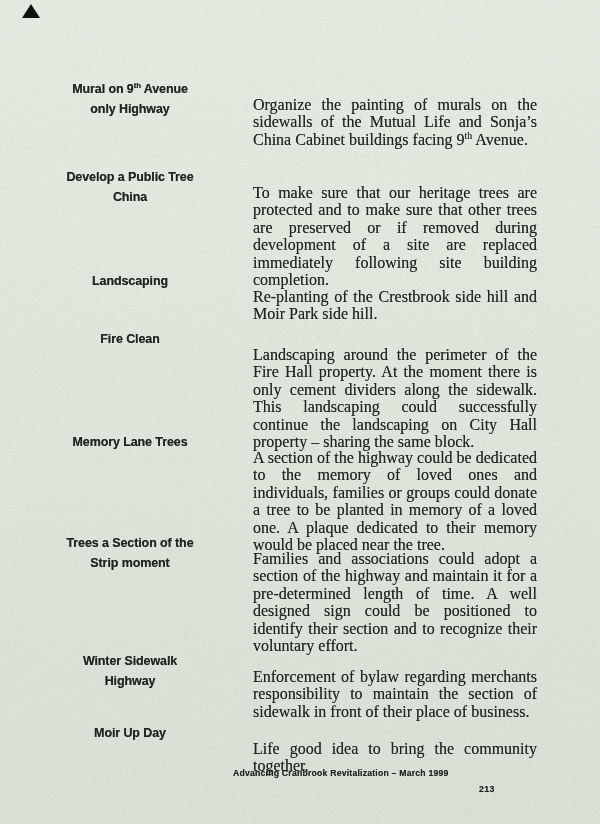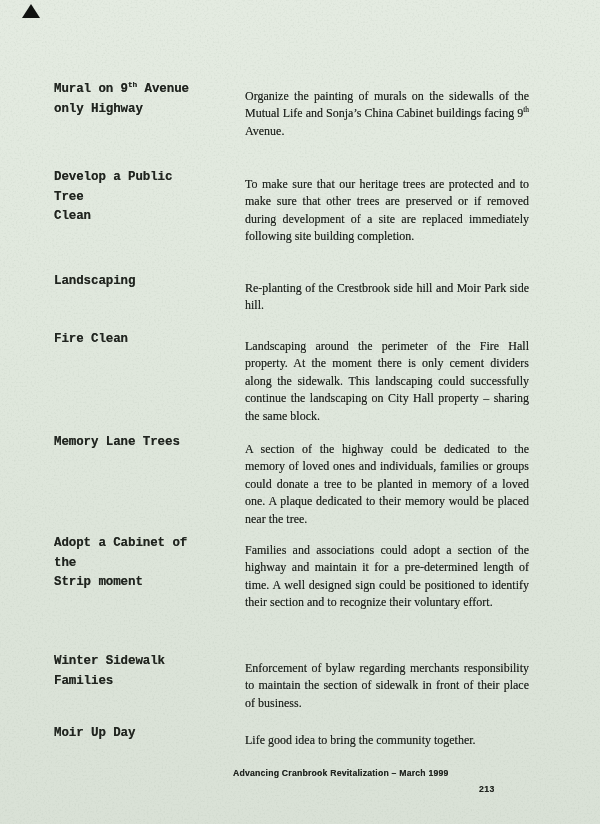--- a/index.html
+++ b/index.html
@@ -30,33 +30,33 @@
     position:absolute;left:22px;top:4px;width:18px;height:14px;
     background:#101210;
     clip-path:polygon(50% 0%,0% 100%,100% 100%);
   }
   .row{position:absolute;left:0;width:600px;}
   .r0{top:80px}.r1{top:168px}.r2{top:272px}.r3{top:330px}
   .r4{top:433px}.r5{top:534px}.r6{top:652px}.r7{top:724px}
   .hcell{
     position:absolute;left:54px;top:0;width:152px;
     margin:0;
-    font-family:Liberation Mono, monospace;
+    font-family:Liberation Sans, sans-serif;
     font-weight:700;
     font-size:12.5px;line-height:19.5px;
     letter-spacing:-0.1px;
-    text-align:left;
+    text-align:center;
     color:var(--ink);
     text-shadow:0 0 .5px rgba(25,30,25,.6);
   }
   .bcell{
     position:absolute;left:237px;top:0;width:284px;
-    margin:8px;
+    margin:16px;
     font-family:"Liberation Serif",serif;
-    font-size:12px;line-height:17.4px;
+    font-size:16px;line-height:17.4px;
     text-align:justify;
     color:var(--ink);
     text-shadow:0 0 .5px rgba(25,30,25,.55);
   }
   sup{font-size:62%;line-height:0;vertical-align:super;}
   .footer{
     position:absolute;top:767px;left:0;width:600px;height:20px;
     font-family:"Liberation Sans",sans-serif;
     font-weight:700;font-size:8.7px;line-height:12px;
     color:var(--ink);
@@ -79,46 +79,46 @@
   </svg>
 
   <div class="tri"></div>
 
   <section class="row r0">
     <h2 class="hcell"><span>Mural on 9</span><sup>th</sup><span> Avenue</span><br><span>only Highway</span></h2>
     <p class="bcell"><span>Organize the painting of murals on the sidewalls of the Mutual Life and Sonja’s China Cabinet buildings facing 9</span><sup>th</sup><span> Avenue.</span></p>
   </section>
 
   <section class="row r1">
-    <h2 class="hcell"><span>Develop a Public Tree</span><br><span>Clean</span></h2>
+    <h2 class="hcell"><span>Develop a Public Tree</span><br><span>China</span></h2>
     <p class="bcell"><span>To make sure that our heritage trees are protected and to make sure that other trees are preserved or if removed during development of a site are replaced immediately following site building completion.</span></p>
   </section>
 
   <section class="row r2">
     <h2 class="hcell"><span>Landscaping</span></h2>
     <p class="bcell"><span>Re-planting of the Crestbrook side hill and Moir Park side hill.</span></p>
   </section>
 
   <section class="row r3">
     <h2 class="hcell"><span>Fire Clean</span></h2>
     <p class="bcell"><span>Landscaping around the perimeter of the Fire Hall property. At the moment there is only cement dividers along the sidewalk. This landscaping could successfully continue the landscaping on City Hall property – sharing the same block.</span></p>
   </section>
 
   <section class="row r4">
     <h2 class="hcell"><span>Memory Lane Trees</span></h2>
     <p class="bcell"><span>A section of the highway could be dedicated to the memory of loved ones and individuals, families or groups could donate a tree to be planted in memory of a loved one. A plaque dedicated to their memory would be placed near the tree.</span></p>
   </section>
 
   <section class="row r5">
-    <h2 class="hcell"><span>Adopt a Cabinet of the</span><br><span>Strip moment</span></h2>
+    <h2 class="hcell"><span>Trees a Section of the</span><br><span>Strip moment</span></h2>
     <p class="bcell"><span>Families and associations could adopt a section of the highway and maintain it for a pre-determined length of time. A well designed sign could be positioned to identify their section and to recognize their voluntary effort.</span></p>
   </section>
 
   <section class="row r6">
-    <h2 class="hcell"><span>Winter Sidewalk</span><br><span>Families</span></h2>
+    <h2 class="hcell"><span>Winter Sidewalk</span><br><span>Highway</span></h2>
     <p class="bcell"><span>Enforcement of bylaw regarding merchants responsibility to maintain the section of sidewalk in front of their place of business.</span></p>
   </section>
 
   <section class="row r7">
     <h2 class="hcell"><span>Moir Up Day</span></h2>
     <p class="bcell"><span>Life good idea to bring the community together.</span></p>
   </section>
 
   <footer class="footer">
     <span class="ftext">Advancing Cranbrook Revitalization – March 1999</span>

